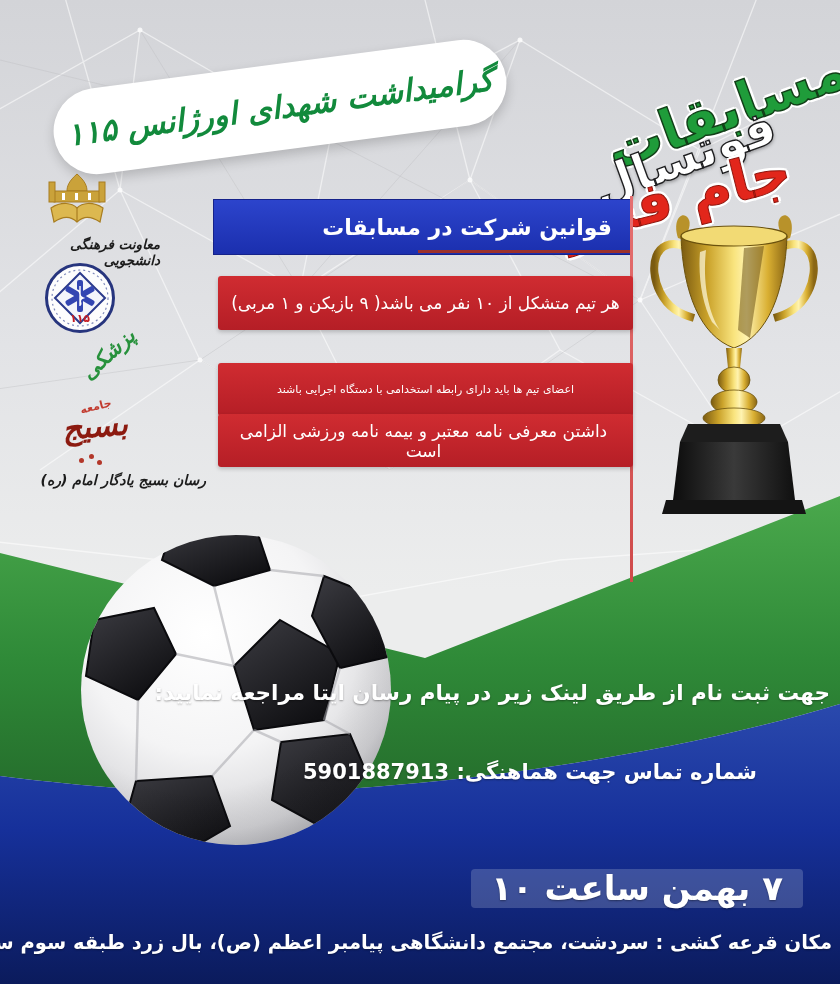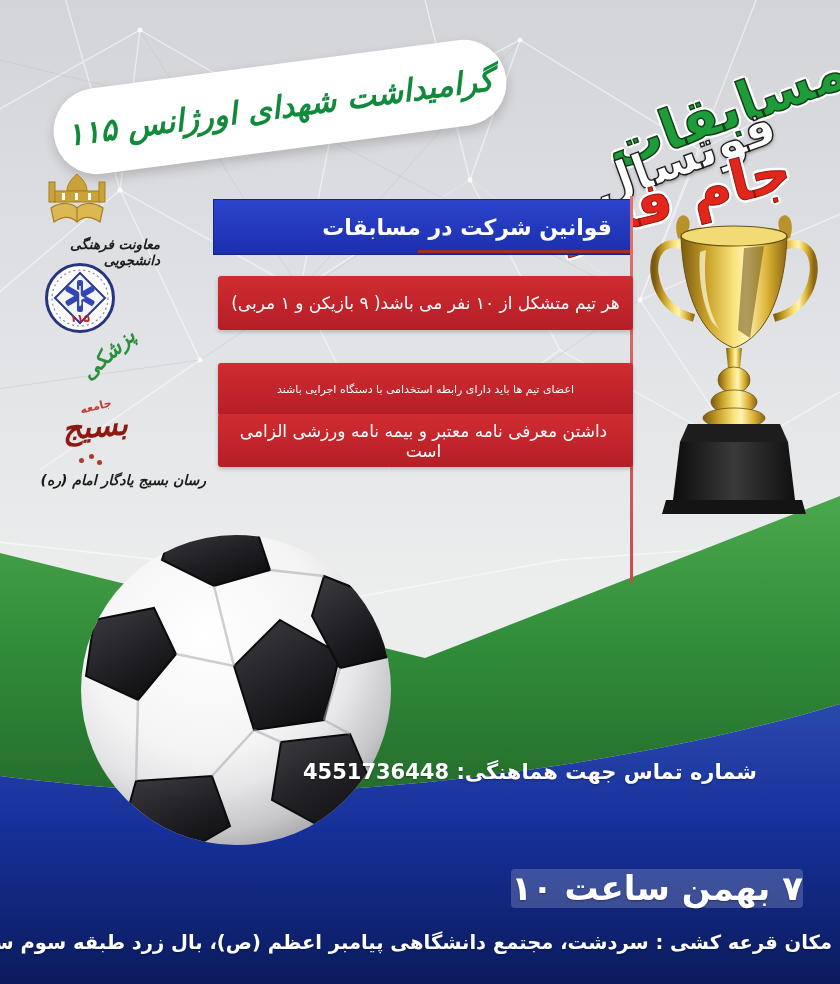--- a/index.html
+++ b/index.html
@@ -75,21 +75,21 @@
   #rule-2{top:414px;height:53px;font-size:17px;padding-left:8px;}
 
   
   .btxt{color:#fff;font-weight:bold;direction:rtl;white-space:nowrap;text-shadow:0 1px 2px rgba(0,0,0,.35);}
   #reg-instruction{top:680px;right:10px;font-size:21.5px;}
   #reg-link{top:721px;right:57px;font-size:19px;direction:ltr;letter-spacing:.5px;}
   #reg-contact{top:760px;right:83px;font-size:21px;}
   #reg-deadline{top:832px;right:20px;font-size:19.5px;}
   #reg-drawtime{top:869px;right:37px;font-size:21px;display:flex;align-items:center;gap:10px;}
   #reg-drawtime .big{
-    font-size:34px;background:rgba(215,222,238,.22);border-radius:4px;padding:0 0;line-height:1.15;
+    font-size:34px;background:rgba(215,222,238,.22);border-radius:4px;padding:0 20px;line-height:1.15;
   }
   #reg-location{top:931px;left:8px;width:824px;font-size:19.5px;text-align:center;}
 </style>
 </head>
 <body>
 
 <div id="poster">
 
   <svg class="abs" style="left:0;top:0;" width="840" height="620" viewBox="0 0 840 620">
     <g stroke="#ffffff" stroke-width="1.3" opacity="0.55" fill="none">
@@ -258,19 +258,20 @@
   <div class="abs logo-caption" id="cap-basij">رسان بسیج یادگار امام (ره)</div>
 
   <div class="abs" id="rules-header">قوانین شرکت در مسابقات</div>
   <div class="abs" id="rules-underline"></div>
   <div class="abs" id="vert-line"></div>
 
   <div class="abs rule-banner" id="rule-0">هر تیم متشکل از ۱۰ نفر می باشد( ۹ بازیکن و ۱ مربی)</div>
   <div class="abs rule-banner" id="rule-1">اعضای تیم ها باید دارای رابطه استخدامی با دستگاه اجرایی باشند</div>
   <div class="abs rule-banner" id="rule-2">داشتن معرفی نامه معتبر و بیمه نامه ورزشی الزامی است</div>
 
-  <div class="abs btxt" id="reg-contact">شماره تماس جهت هماهنگی: 4551736448</div>
+  <div class="abs btxt" id="reg-instruction">جهت ثبت نام از طریق لینک زیر در پیام رسان ایتا مراجعه نمایید:</div>
+  <div class="abs btxt" id="reg-contact">شماره تماس جهت هماهنگی: 5901887913</div>
   <div class="abs btxt" id="reg-drawtime">
     <span class="big">۷ بهمن ساعت ۱۰</span>
   </div>
   <div class="abs btxt" id="reg-location">مکان قرعه کشی : سردشت، مجتمع دانشگاهی پیامبر اعظم (ص)، بال زرد طبقه سوم سالن دکتر قریب</div>
 
 </div>
 
 </body></html>

